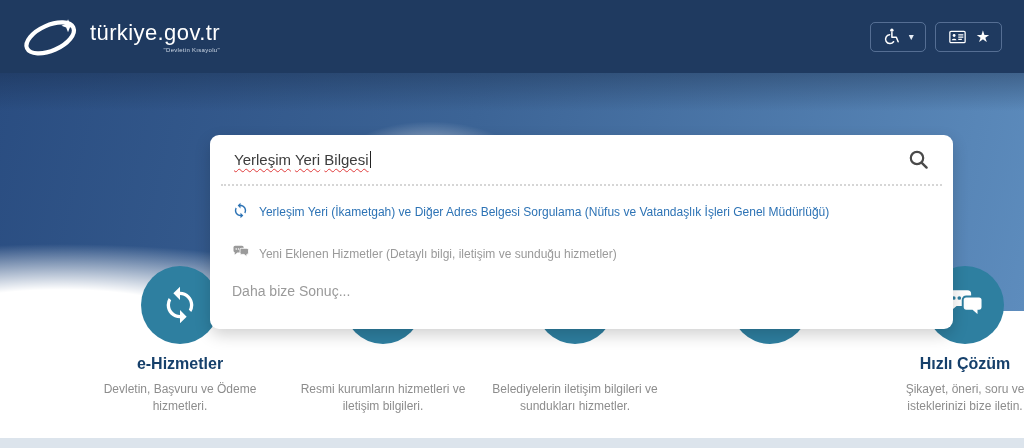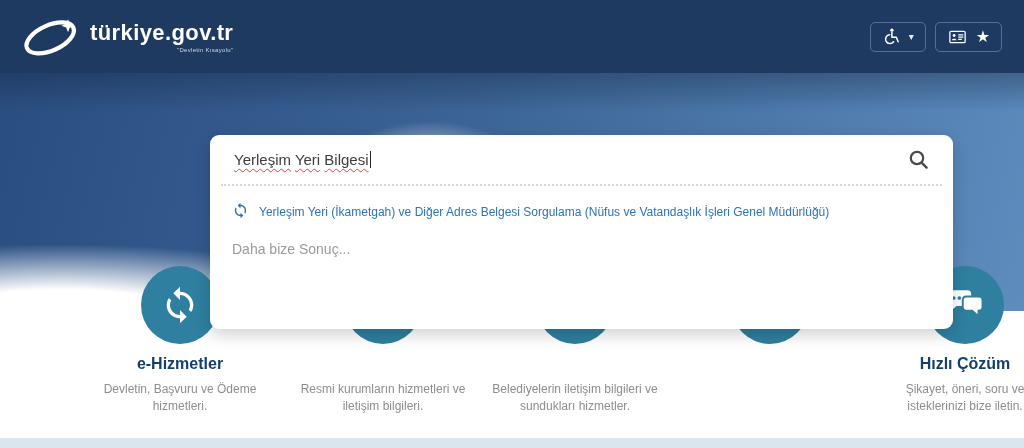--- a/index.html
+++ b/index.html
@@ -8,21 +8,21 @@
   }
   *{margin:0;padding:0;box-sizing:border-box;}
   body{font-family:"Liberation Sans","DejaVu Sans",sans-serif;background:#fff;}
   #app{position:relative;width:1024px;height:448px;overflow:hidden;background:#fff;}
 
   
   .header{position:absolute;left:0;top:0;width:100%;height:73px;background:var(--header-bg);
     display:flex;align-items:center;padding:0 22px;z-index:6;}
   .logo{display:flex;align-items:center;gap:6px;cursor:pointer;}
   .logo-text-wrap{display:flex;flex-direction:column;}
-  .logo-text{color:#fff;font-weight:bold;font-size:22px;letter-spacing:.4px;}
+  .logo-text{color:#fff;font-weight:normal;font-size:22px;letter-spacing:.4px;}
   .logo-tagline{color:#cdd8e6;font-size:6px;text-align:right;margin-top:1px;letter-spacing:.3px;}
   .header-actions{margin-left:auto;display:flex;gap:9px;}
   .hbtn{display:flex;align-items:center;gap:8px;height:30px;padding:0 11px;
     border:1px solid rgba(150,175,210,.45);border-radius:5px;color:#fff;cursor:pointer;}
   .hbtn svg{display:block;}
   .caret{font-size:10px;color:#e8eef6;line-height:1;}
   .star-glyph{font-size:16px;color:#fff;line-height:1;}
 
   
   .hero{position:absolute;left:0;top:73px;width:1024px;height:238px;z-index:1;
@@ -154,18 +154,25 @@
           <circle cx="10" cy="10" r="6.2" fill="none" stroke="#4a4a4a" stroke-width="2.2"></circle>
           <path d="M14.8 14.8 L19.6 19.6" stroke="#4a4a4a" stroke-width="2.4" stroke-linecap="round"></path>
         </svg>
       </button>
     </div>
     <div class="sep"></div>
     <div class="results">
       <div class="rrow"><span class="icn"><svg width="17" height="17" viewBox="0 0 24 24">
               <path fill="#2d73b5" d="M12 4V1L8 5l4 4V6c3.31 0 6 2.69 6 6 0 1.01-.25 1.97-.7 2.8l1.46 1.46A7.93 7.93 0 0 0 20 12c0-4.42-3.58-8-8-8zm0 14c-3.31 0-6-2.69-6-6 0-1.01.25-1.97.7-2.8L5.24 7.74A7.93 7.93 0 0 0 4 12c0 4.42 3.58 8 8 8v3l4-4-4-4v3z"></path>
             </svg></span><span>Yerleşim Yeri (İkametgah) ve Diğer Adres Belgesi Sorgulama (Nüfus ve Vatandaşlık İşleri Genel Müdürlüğü)</span></div>
+      <div class="rrow muted"><span class="icn"><svg class="chat-ic" width="18" height="18" viewBox="0 0 24 24">
+              <path fill="#9a9a9a" d="M2 5.6 A2.1 2.1 0 0 1 4.1 3.5 H13.4 A2.1 2.1 0 0 1 15.5 5.6 V10.4 A2.1 2.1 0 0 1 13.4 12.5 H7.2 L3.6 15.6 V12.4 A2.1 2.1 0 0 1 2 10.4 Z"></path>
+              <circle class="dot" cx="5.6" cy="8" r="1.05"></circle>
+              <circle class="dot" cx="8.75" cy="8" r="1.05"></circle>
+              <circle class="dot" cx="11.9" cy="8" r="1.05"></circle>
+              <path class="b2" fill="#9a9a9a" d="M12.7 7.1 H20 A2 2 0 0 1 22 9.1 V13.2 A2 2 0 0 1 20 15.2 H19.7 V18.4 L16.1 15.2 H12.7 A2 2 0 0 1 10.7 13.2 V9.1 A2 2 0 0 1 12.7 7.1 Z"></path>
+            </svg></span><span>Yeni Eklenen Hizmetler (Detaylı bilgi, iletişim ve sunduğu hizmetler)</span></div>
       <div class="more">Daha bize Sonuç...</div>
     </div>
   </div>
 
   <div class="bottom-strip"></div>
 </div>
 
 </body></html>

